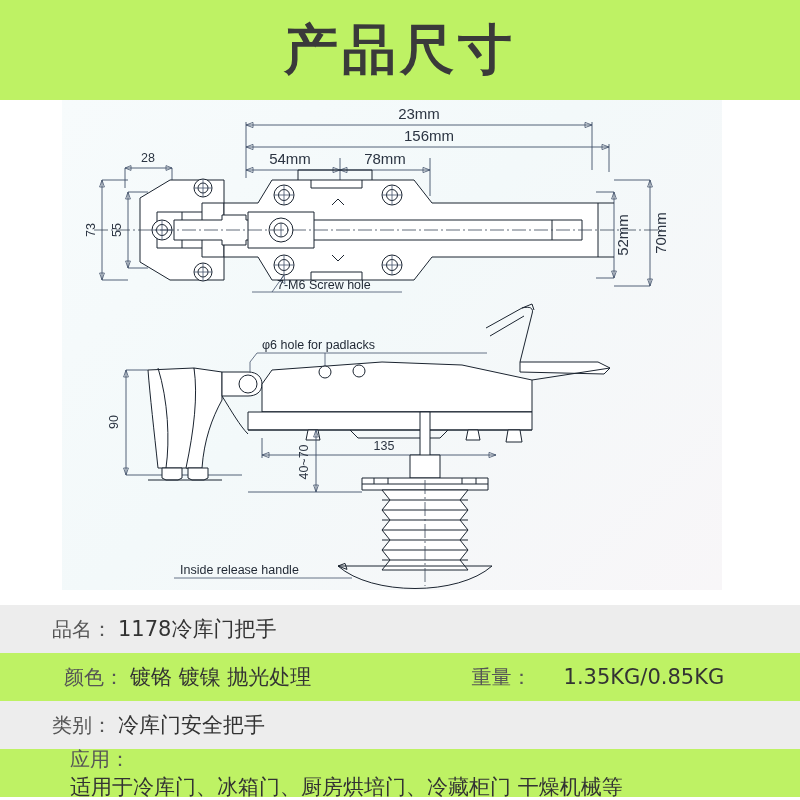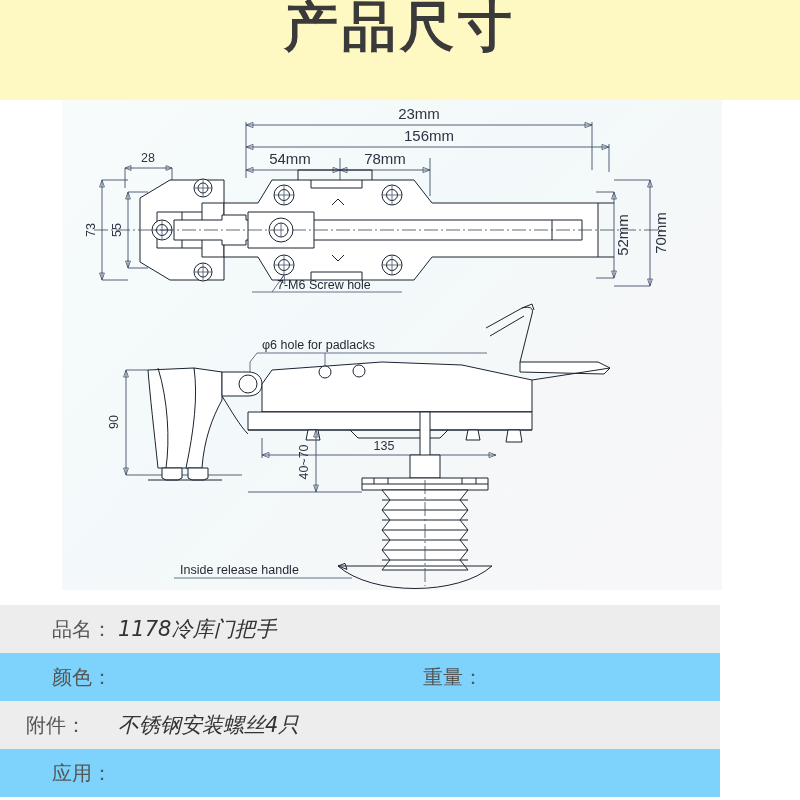--- a/index.html
+++ b/index.html
@@ -6,22 +6,22 @@
   body{
     width:800px;height:800px;
     background:#ffffff;
     font-family:"Liberation Sans","DejaVu Sans",sans-serif;
     overflow:hidden;
     position:relative;
   }
   
   #title-bar{
     height:100px;
-    display:flex;align-items:flex-start;justify-content:center;
-    background:#fef9c3;
+    display:flex;align-items:center;justify-content:center;
+    background:#bef264;
   }
   #product-title{
     font-size:54px;
     font-weight:bold;
     color:#3a3a3a;
     letter-spacing:4px;
     line-height:1;
     font-family:"DejaVu Sans","Liberation Sans",sans-serif;
   }
   
@@ -29,50 +29,49 @@
     position:absolute;
     left:62px;top:100px;
     width:660px;height:490px;
     background:linear-gradient(135deg,#f7fbfc 0%,#f3f9fa 45%,#f8f6f8 100%);
   }
   #drawing-svg{display:block;width:660px;height:490px;}
   
   #spec-table{
     position:absolute;
     left:0;top:605px;
-    width:720px;
+    width:800px;
   }
   .spec-row{
     height:48px;
     display:flex;
     align-items:center;
     box-sizing:border-box;
   }
   .spec-row.shade{background:#ededed;}
-  .spec-row.plain{background:#7dd3fc;}
+  .spec-row.plain{background:#bef264;padding-left:12px;}
   .spec-cell{
     display:flex;align-items:baseline;
     box-sizing:border-box;
   }
   .cell-left{width:440px;padding-left:52px;}
   .cell-right{width:360px;padding-left:26px;}
   .cell-full{width:800px;padding-left:52px;flex-direction:column;}
   .spec-label{
     color:#555555;
     font-size:20px;
     white-space:nowrap;
     font-family:"DejaVu Sans","Liberation Sans",sans-serif;
   }
   .spec-value{
     color:#333333;
     font-size:21px;
     white-space:nowrap;
     margin-left:6px;
     font-family:"DejaVu Sans","Liberation Sans",sans-serif;
-    font-style:italic;
   }
   .cell-right .spec-label{min-width:86px;}
   
   .dim-txt{
     font-family:"Liberation Sans","DejaVu Sans",sans-serif;
     font-size:15px;fill:#2b3442;
   }
   .dim-txt-sm{
     font-family:"Liberation Sans","DejaVu Sans",sans-serif;
     font-size:12.5px;fill:#2b3442;
@@ -374,32 +373,35 @@
   <div class="spec-row shade">
     <div class="spec-cell cell-left">
       <span class="spec-label">品名：</span>
       <span class="spec-value">1178冷库门把手</span>
     </div>
   </div>
 
   <div class="spec-row plain">
     <div class="spec-cell cell-left">
       <span class="spec-label">颜色：</span>
+      <span class="spec-value">镀铬 镀镍 抛光处理</span>
     </div>
     <div class="spec-cell cell-right">
       <span class="spec-label">重量：</span>
+      <span class="spec-value">1.35KG/0.85KG</span>
     </div>
   </div>
 
   <div class="spec-row shade">
-    <div class="spec-cell cell-right">
-      <span class="spec-label">附件：</span>
-      <span class="spec-value">不锈钢安装螺丝4只</span>
+    <div class="spec-cell cell-left">
+      <span class="spec-label">类别：</span>
+      <span class="spec-value">冷库门安全把手</span>
     </div>
   </div>
 
   <div class="spec-row plain">
     <div class="spec-cell cell-full">
       <span class="spec-label">应用：</span>
+      <span class="spec-value">适用于冷库门、冰箱门、厨房烘培门、冷藏柜门 干燥机械等</span>
     </div>
   </div>
 
 </div>
 
 </body></html>

